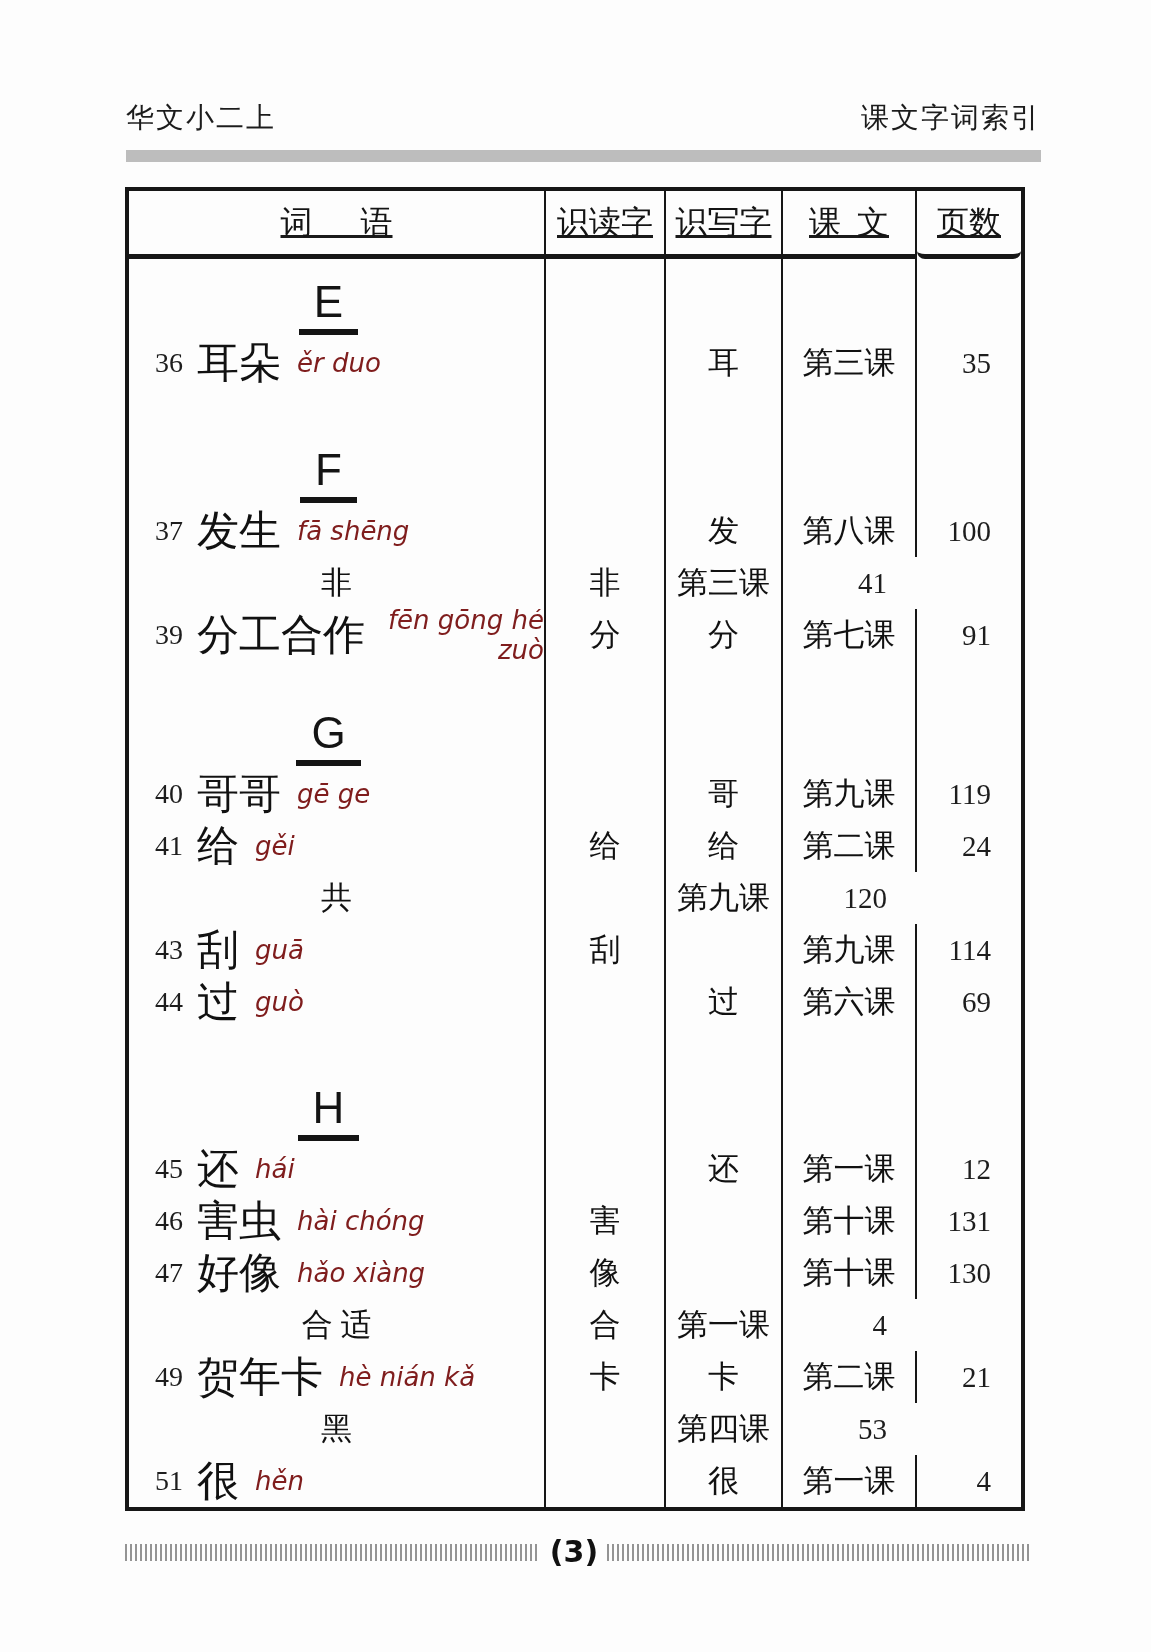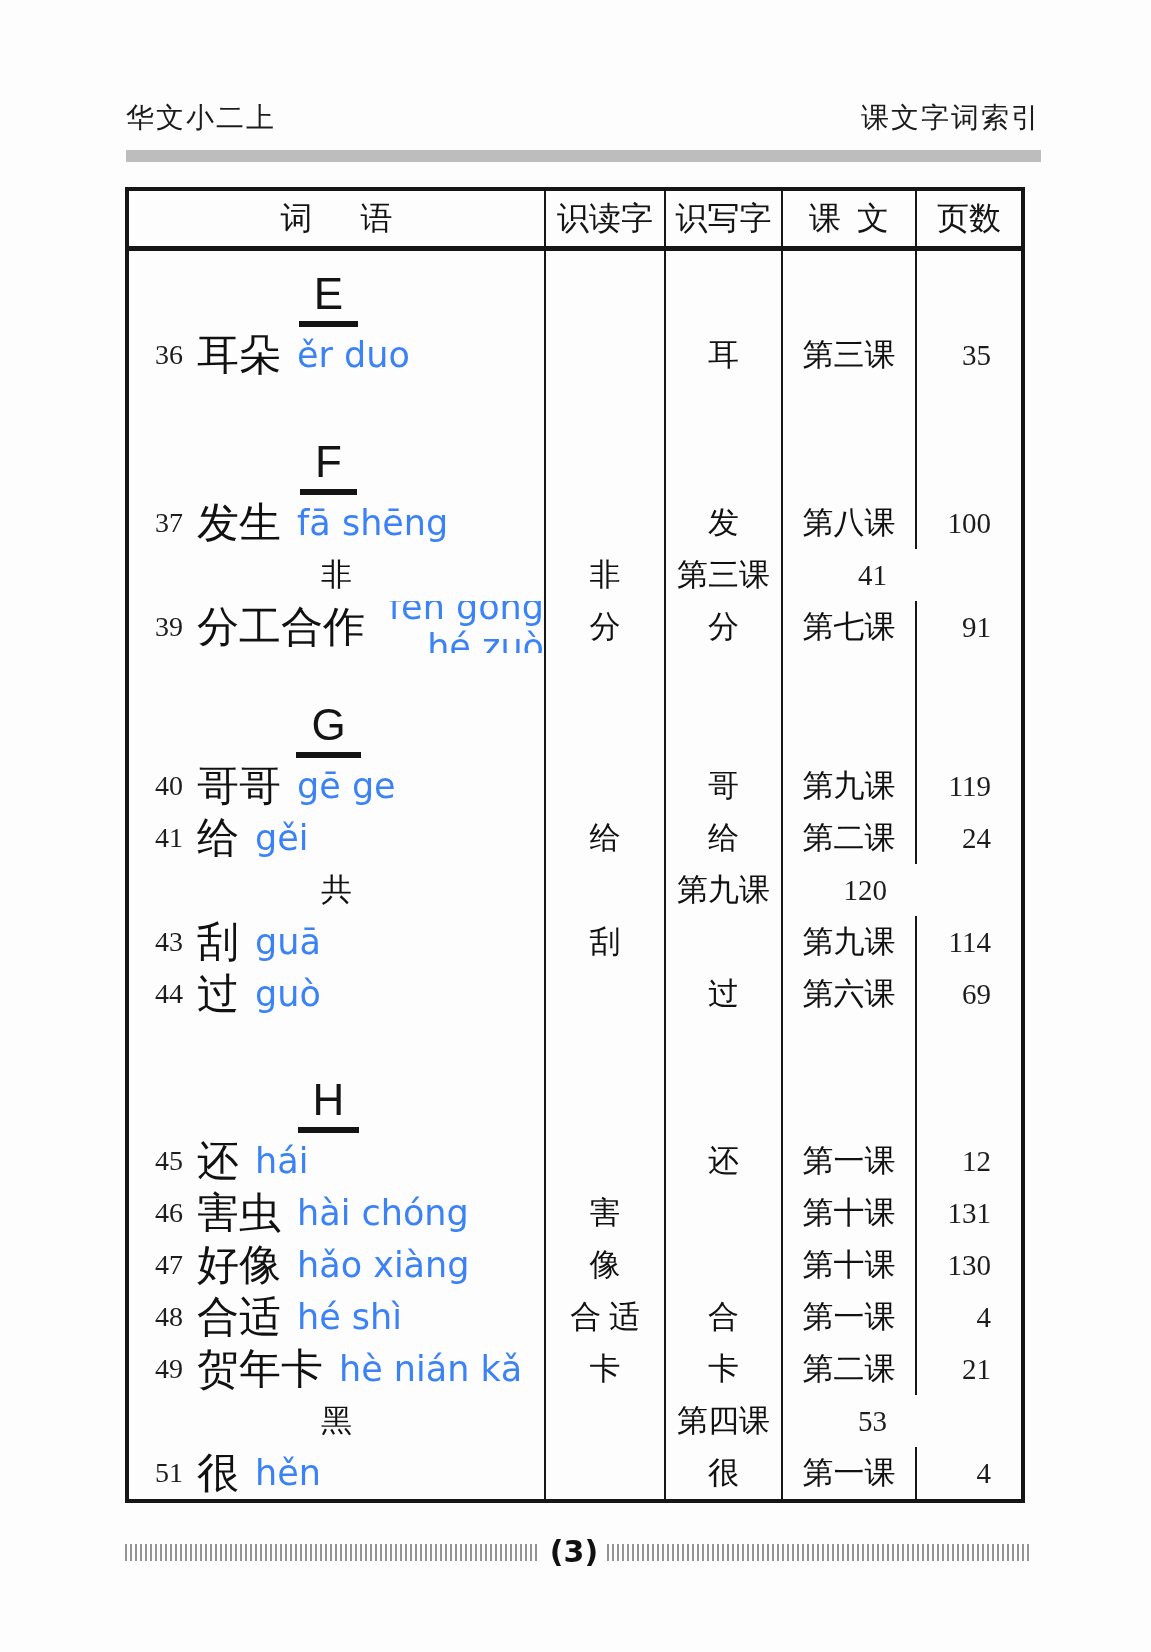--- a/index.html
+++ b/index.html
@@ -32,23 +32,23 @@
   .trow{
     display:grid;
     grid-template-columns:417px 120px 117px 134px 104px;
   }
   .cell{
     border-right:2px solid #161616;
     display:flex;align-items:center;justify-content:center;
     box-sizing:border-box;
     overflow:hidden;
   }
-  .cell:last-child{border-right:none;}
-  
-  .thead{height:60px;}
+  .cell:last-child{border-right:none;border-radius:8px;}
+  
+  .thead{height:68px;text-decoration:underline;}
   .thead .cell{
     border-bottom:5px solid #161616;
     font-size:32px;white-space:pre;color:#141414;
   }
   
   .section-row .cell{align-items:flex-end;}
   .letter{
     font-family:"Liberation Sans", sans-serif;
     font-size:44px;line-height:1;color:#141414;
     padding:0 15px 5px 15px;
@@ -56,21 +56,21 @@
     margin-bottom:2px;
     transform:translateX(-8px);
   }
   
   .word-row{height:52px;}
   .word-row .c1{justify-content:flex-start;padding-left:16px;text-align:right;}
   .num{font-size:28px;color:#1d1d1d;margin-right:14px;min-width:38px;}
   .hanzi{font-size:42px;color:#111;margin-right:16px;white-space:pre;}
   .pinyin{
     font-family:"DejaVu Sans", sans-serif;
-    font-size:35px;color:#3b82f6;letter-spacing:0px;
+    font-size:26px;color:#7f1d1d;letter-spacing:0px;font-style:italic;
   }
   .c2,.c3,.c4{font-size:31px;color:#111;white-space:pre;}
   .word-row .c5{justify-content:flex-end;padding-right:30px;font-size:29px;color:#1d1d1d;}
   
   .tickband{
     position:absolute;top:1544px;height:17px;
     background:repeating-linear-gradient(to right,
       #949494 0px,#949494 2px,transparent 2px,transparent 5px);
   }
   .tickband.left{left:125px;width:415px;}
@@ -254,25 +254,20 @@
             <span class="num">47</span>
             <span class="hanzi">好像</span>
             <span class="pinyin">hǎo xiàng</span>
           </div>
           <div class="cell c2">像</div>
           <div class="cell c3"></div>
           <div class="cell c4">第十课</div>
           <div class="cell c5">130</div>
         </div>
         <div class="trow word-row">
-          <div class="cell c1">
-            <span class="num">48</span>
-            <span class="hanzi">合适</span>
-            <span class="pinyin">hé shì</span>
-          </div>
           <div class="cell c2">合 适</div>
           <div class="cell c3">合</div>
           <div class="cell c4">第一课</div>
           <div class="cell c5">4</div>
         </div>
         <div class="trow word-row">
           <div class="cell c1">
             <span class="num">49</span>
             <span class="hanzi">贺年卡</span>
             <span class="pinyin">hè nián kǎ</span>

